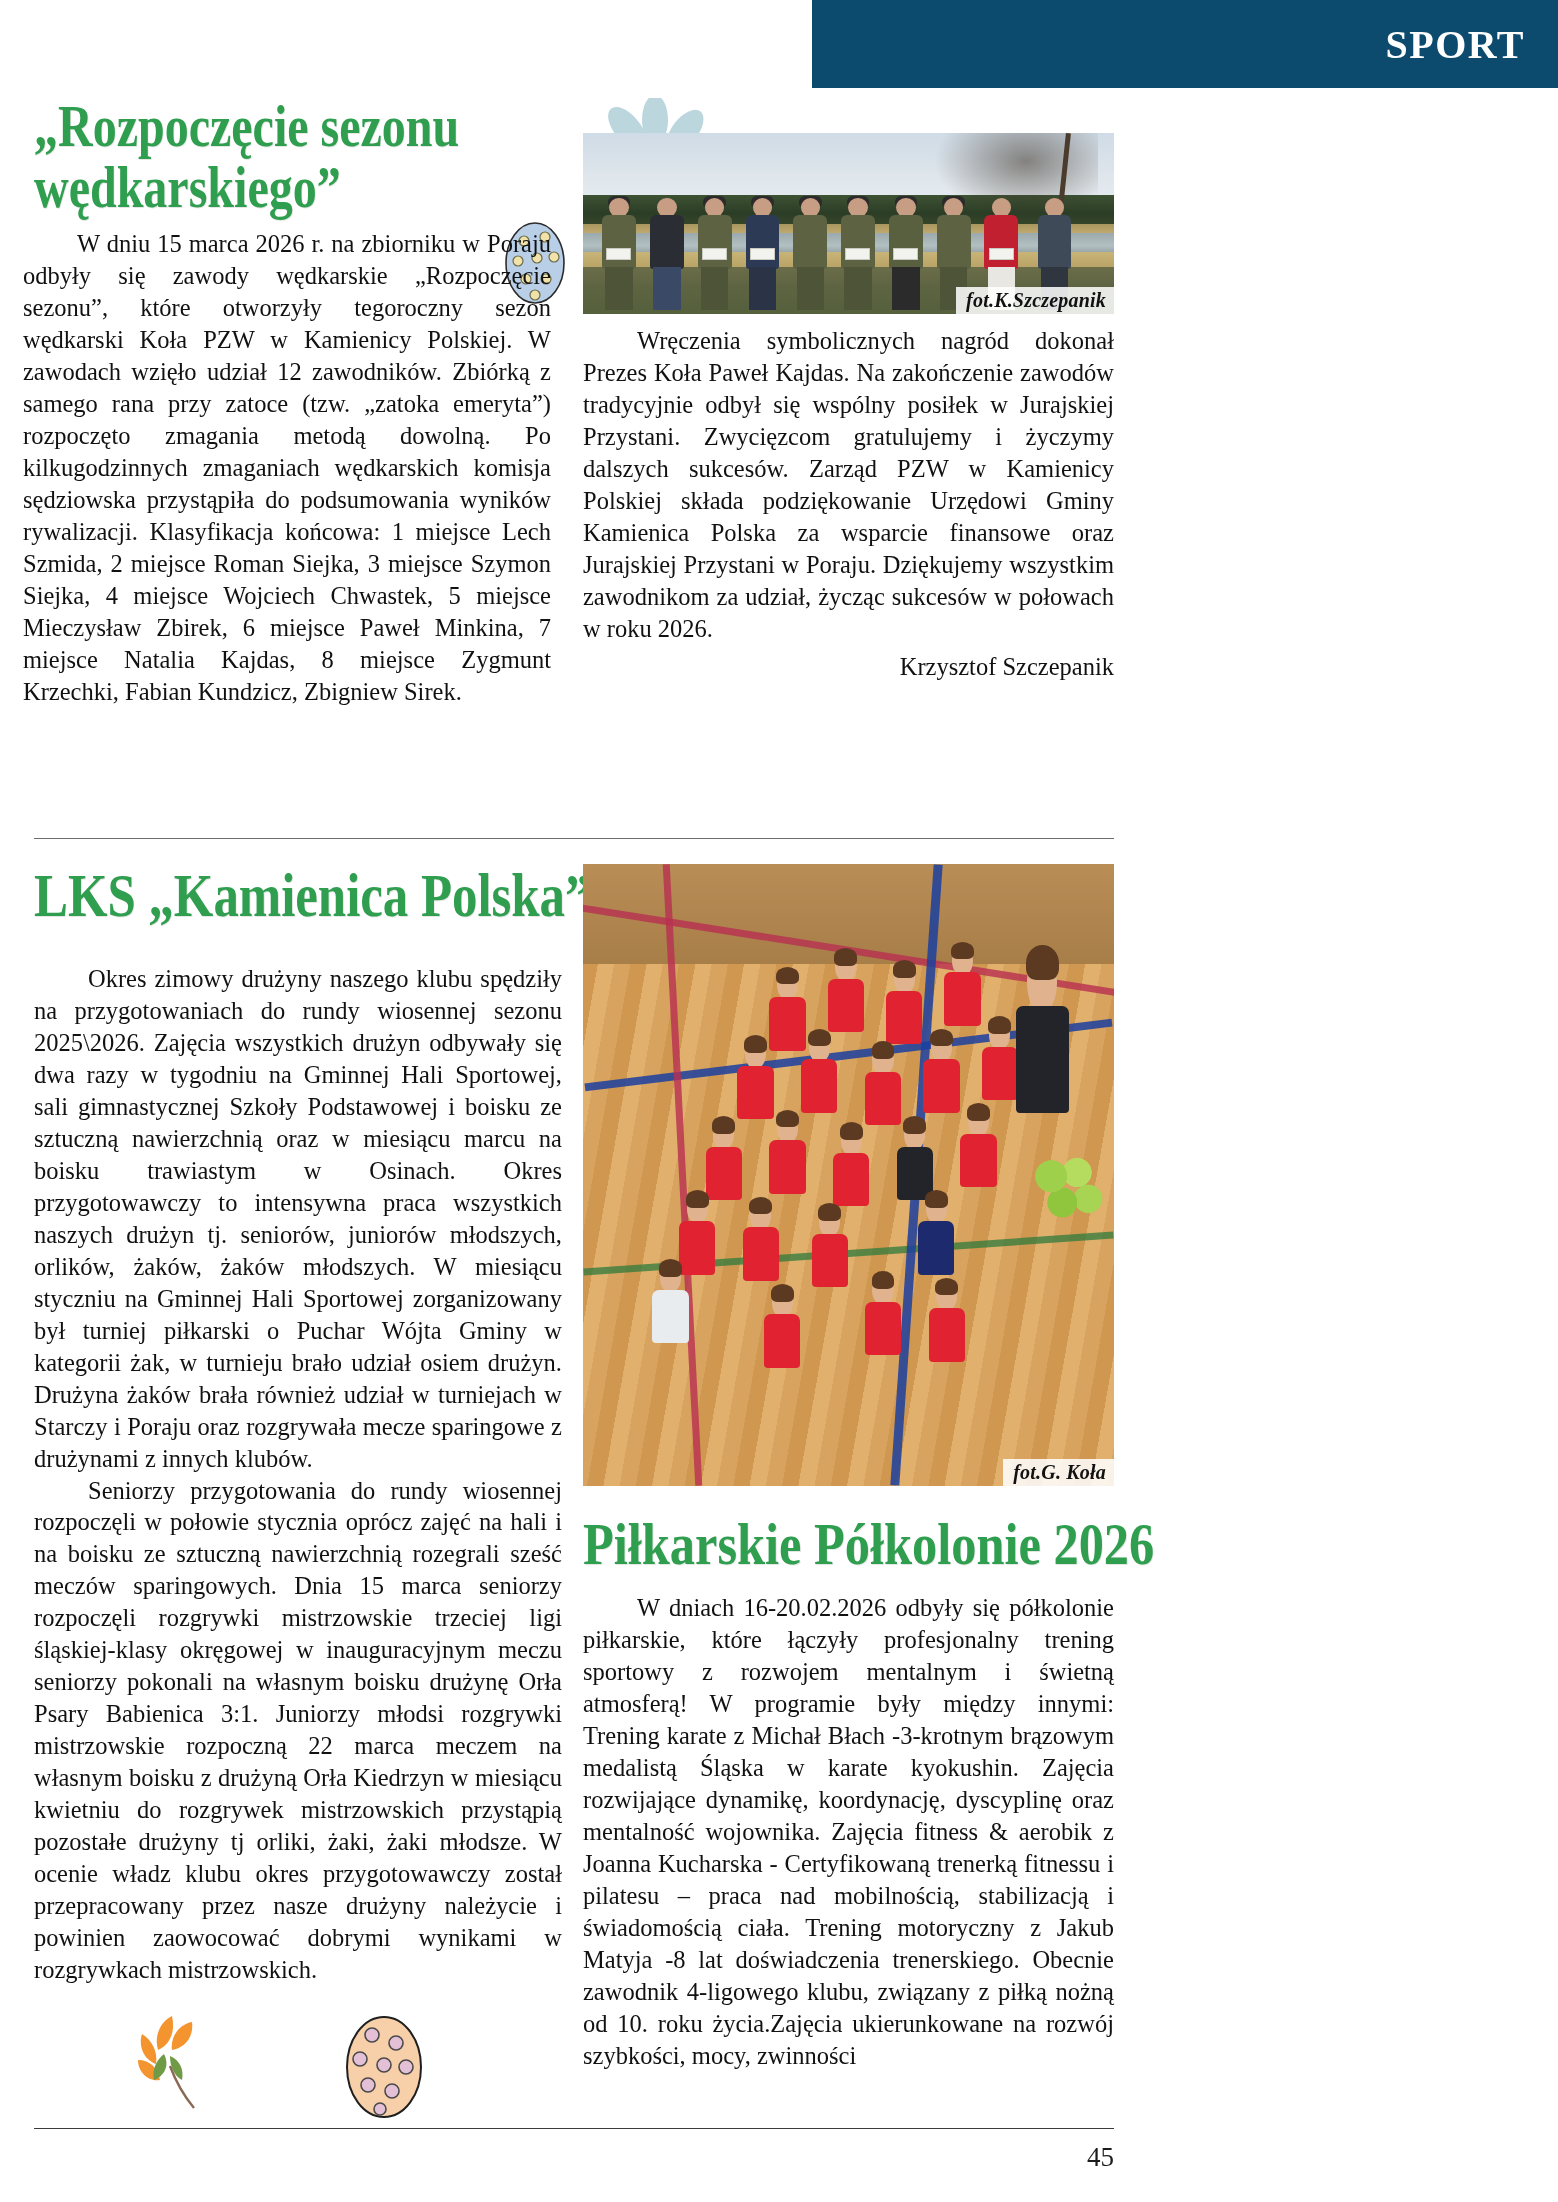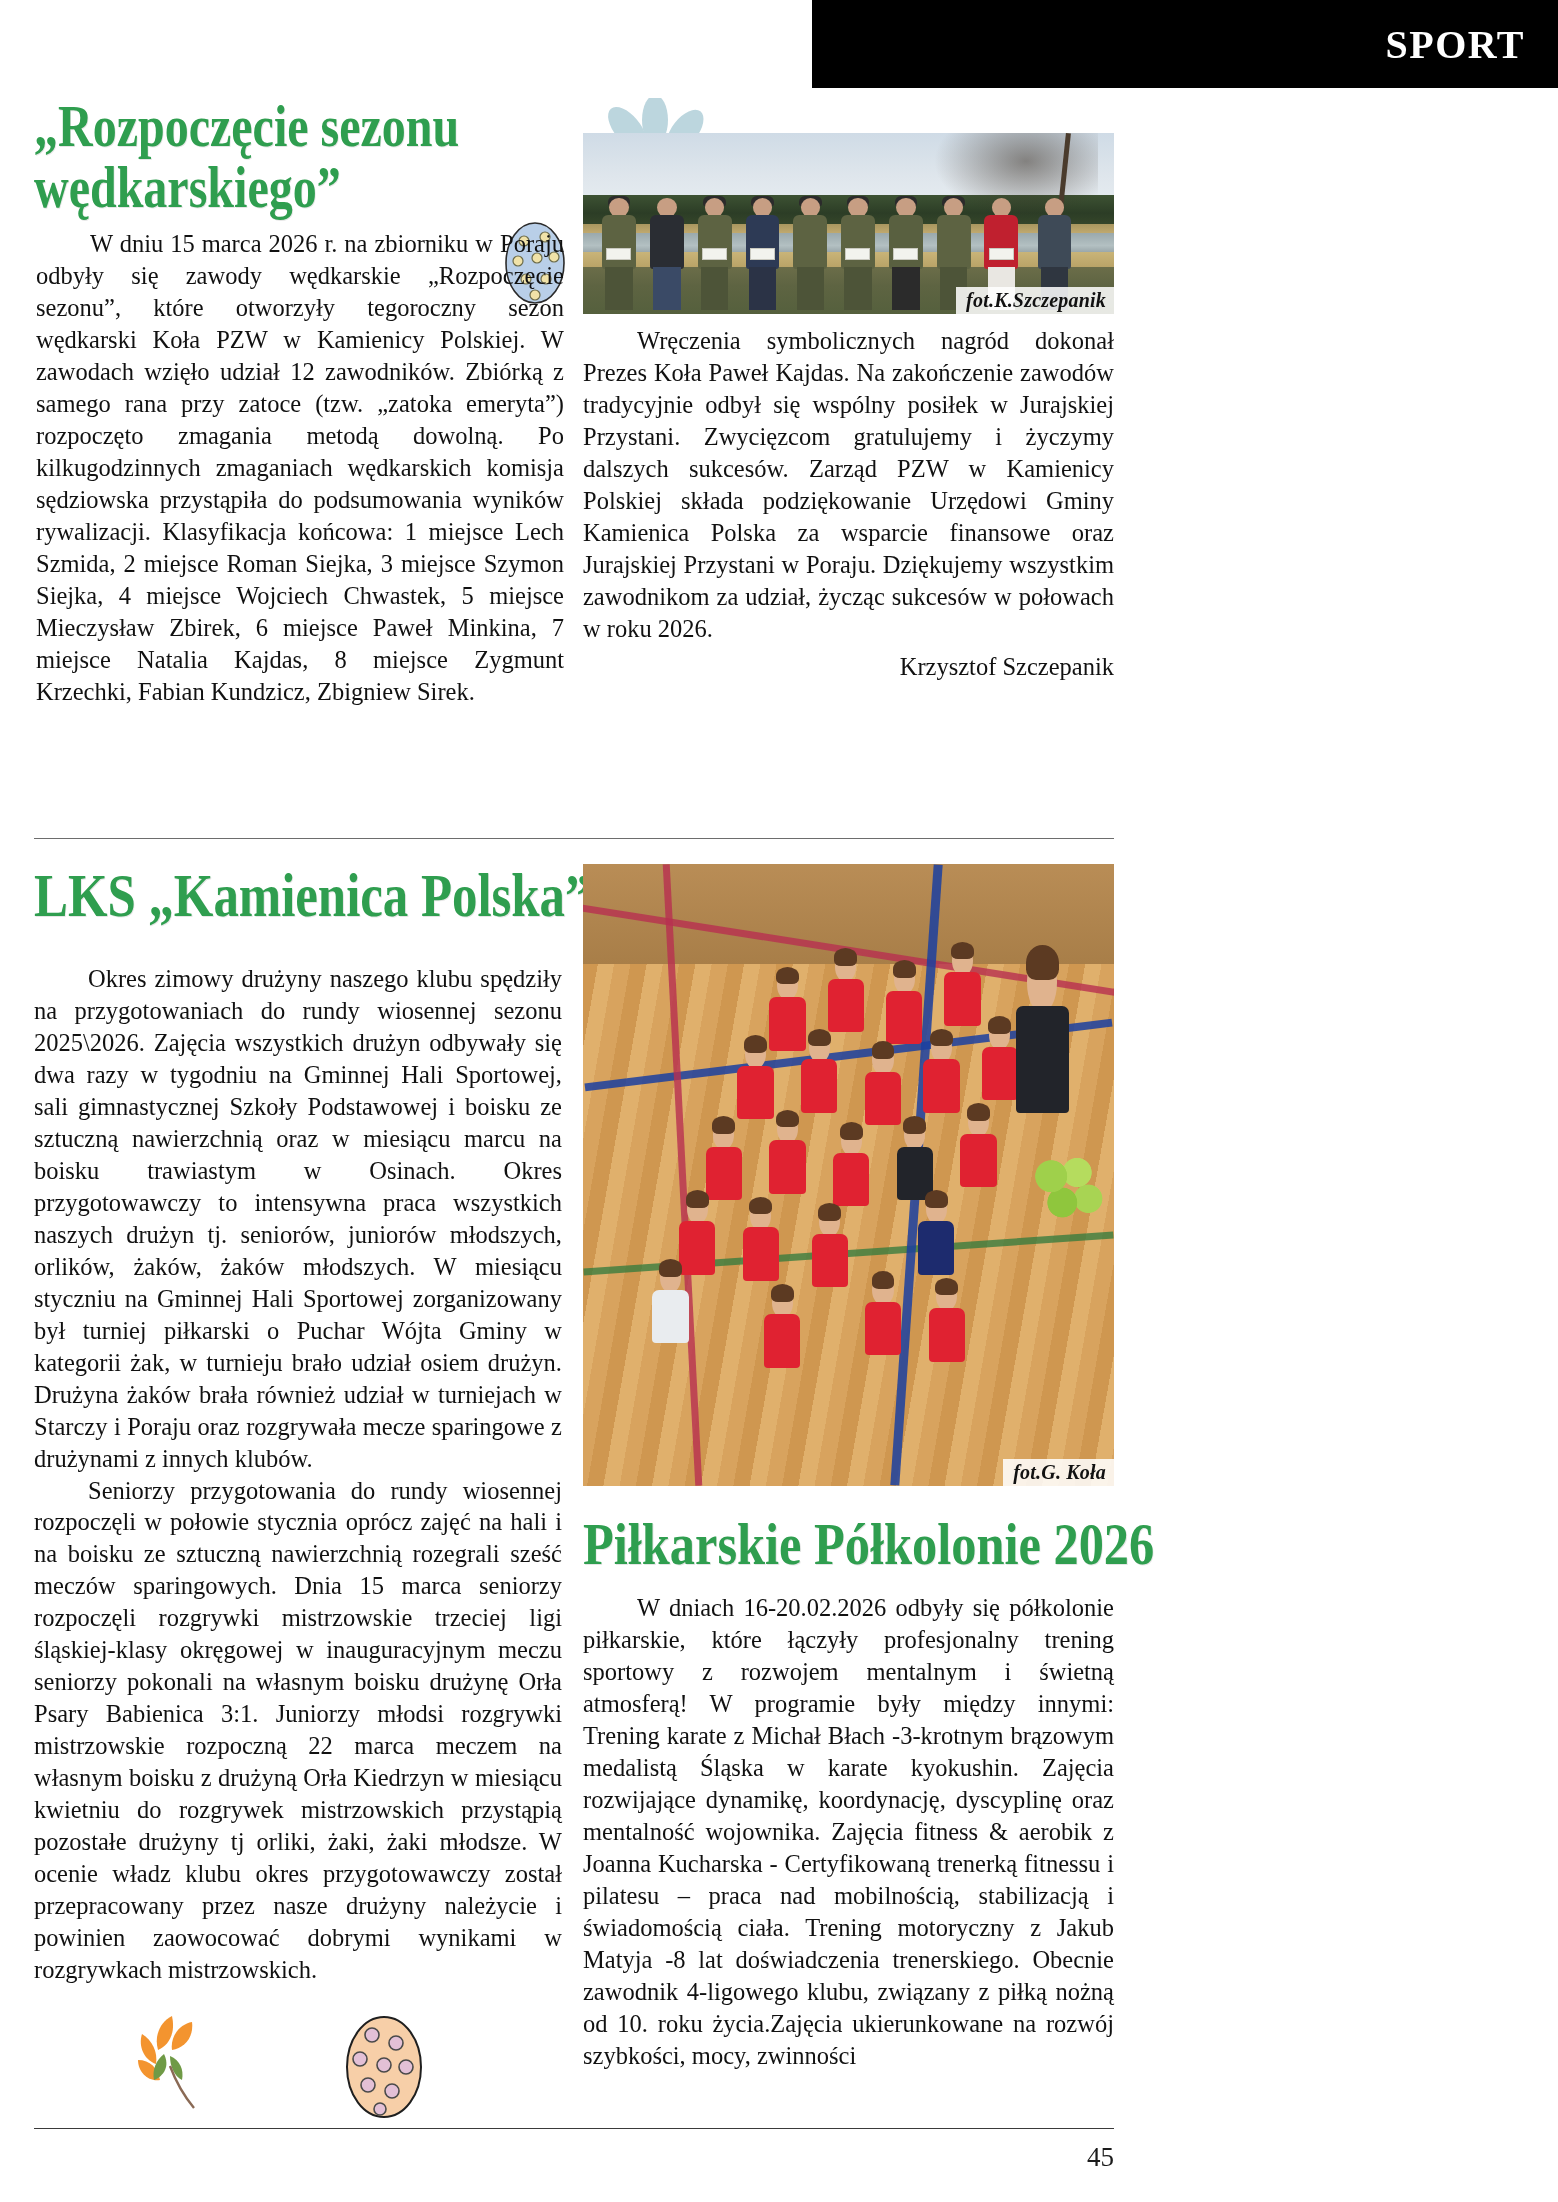--- a/index.html
+++ b/index.html
@@ -13,21 +13,21 @@
     overflow: hidden;
   }
 
   
   .sport-banner {
     position: absolute;
     left: 812px;
     top: 0px;
     width: 746px;
     height: 88px;
-    background: #000000;
+    background: #0c4a6e;
   }
   .sport-banner .label {
     position: absolute;
     right: 33px;
     top: 50%;
     transform: translateY(-50%);
     color: #ffffff;
     font-family: "Liberation Serif", "DejaVu Serif", serif;
     font-weight: bold;
     font-size: 40px;
@@ -376,21 +376,21 @@
       </div>
     <div class="angler" style="left:85%;">
         <div class="head"></div>
         <div class="body" style="background:#3e4a57"></div>
         <div class="legs" style="background:#2f3640"></div>
       </div>
 
     <div class="photo-caption">fot.K.Szczepanik</div>
   </div>
 
-  <div class="body-text" style="position:absolute; left:36px; top:228px; width:528px;">
+  <div class="body-text" style="position:absolute; left:23px; top:228px; width:528px;">
     <p>W dniu 15 marca 2026 r. na zbiorniku w Poraju odbyły się zawody wędkarskie „Rozpoczęcie sezonu”, które otworzyły tegoroczny sezon wędkarski Koła PZW w Kamienicy Polskiej. W zawodach wzięło udział 12 zawodników. Zbiórką z samego rana przy zatoce (tzw. „zatoka emeryta”) rozpoczęto zmagania metodą dowolną. Po kilkugodzinnych zmaganiach wędkarskich komisja sędziowska przystąpiła do podsumowania wyników rywalizacji. Klasyfikacja końcowa: 1 miejsce Lech Szmida, 2 miejsce Roman Siejka, 3 miejsce Szymon Siejka, 4 miejsce Wojciech Chwastek, 5 miejsce Mieczysław Zbirek, 6 miejsce Paweł Minkina, 7 miejsce Natalia Kajdas, 8 miejsce Zygmunt Krzechki, Fabian Kundzicz, Zbigniew Sirek.</p>
   </div>
 
   <div class="body-text" style="position:absolute; left:583px; top:325px; width:531px;">
     <p>Wręczenia symbolicznych nagród dokonał Prezes Koła Paweł Kajdas. Na zakończenie zawodów tradycyjnie odbył się wspólny posiłek w Jurajskiej Przystani. Zwycięzcom gratulujemy i życzymy dalszych sukcesów. Zarząd PZW w Kamienicy Polskiej składa podziękowanie Urzędowi Gminy Kamienica Polska za wsparcie finansowe oraz Jurajskiej Przystani w Poraju. Dziękujemy wszystkim zawodnikom za udział, życząc sukcesów w połowach w roku 2026.</p>
     <div class="sig">Krzysztof  Szczepanik</div>
   </div>
 
   <div style="position:absolute; left:34px; top:838px; width:1080px; height:1px; background:#6d6d6d;"></div>
 

